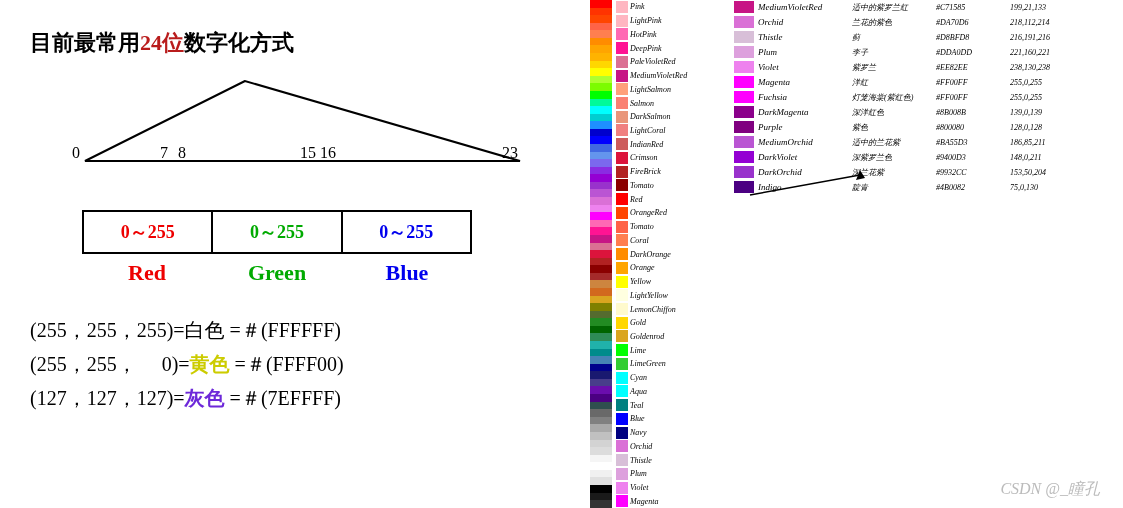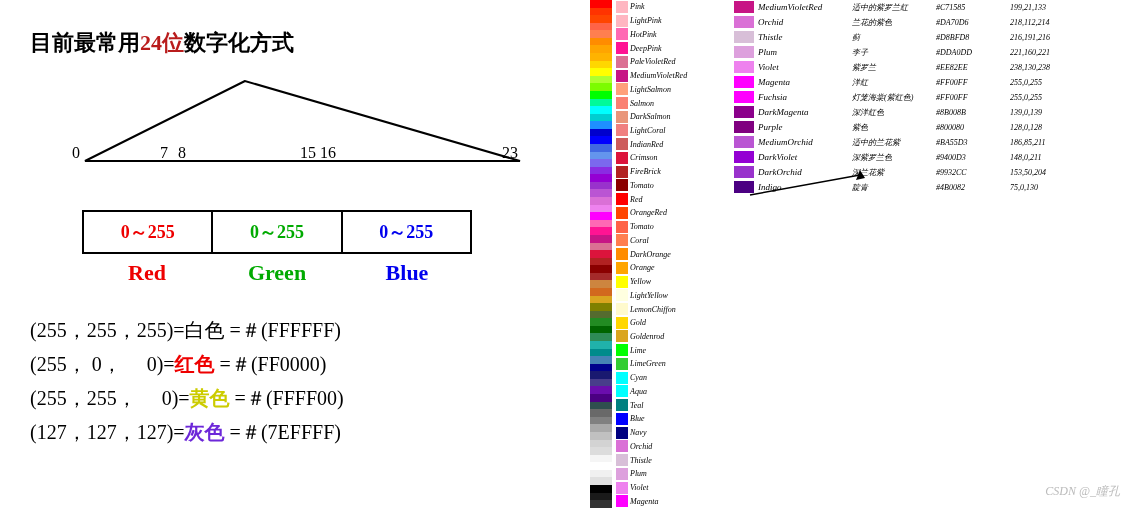--- a/index.html
+++ b/index.html
@@ -144,22 +144,22 @@
       display: inline-block;
     }
     .detail-en { width: 90px; color: #000; font-size: 9px; }
     .detail-cn { width: 80px; color: #000; font-size: 8px; }
     .detail-hex { width: 70px; color: #000; font-size: 8px; }
     .detail-rgb { width: 70px; color: #000; font-size: 8px; }
 
     .csdn-watermark {
       position: absolute;
       bottom: 8px;
-      right: 3px;
-      font-size: 12px;
+      right: 23px;
+      font-size: 16px;
       color: #bbb;
       margin-left: 47px;
     }
   </style>
 </head>
 <body>
 
 <div class="left-panel">
   <div class="title">
     <span>目前最常用</span><span class="highlight">24位</span><span>数字化方式</span>
@@ -185,21 +185,20 @@
     <div class="rgb-box blue">0～255</div>
   </div>
   <div class="rgb-labels">
     <div class="rgb-label red">Red</div>
     <div class="rgb-label green">Green</div>
     <div class="rgb-label blue">Blue</div>
   </div>
 
   <div class="formulas">
     <div>(255，255，255)=白色 =＃(FFFFFF)</div>
-    <div>(255，  0，　  0)=<span class="colored-word red-word">红色</span> =＃(FF0000)</div>
     <div>(255，255，　  0)=<span class="colored-word yellow-word">黄色</span> =＃(FFFF00)</div>
     <div>(127，127，127)=<span class="colored-word gray-word">灰色</span> =＃(7EFFFF)</div>
   </div>
 </div>
 
 <div class="right-panel">
 
   <div class="color-strip" id="colorStrip">
       <div class="swatch" style="background: rgb(255, 0, 0); height: 7px;"></div>
       <div class="swatch" style="background: rgb(255, 51, 0); height: 7px;"></div>

